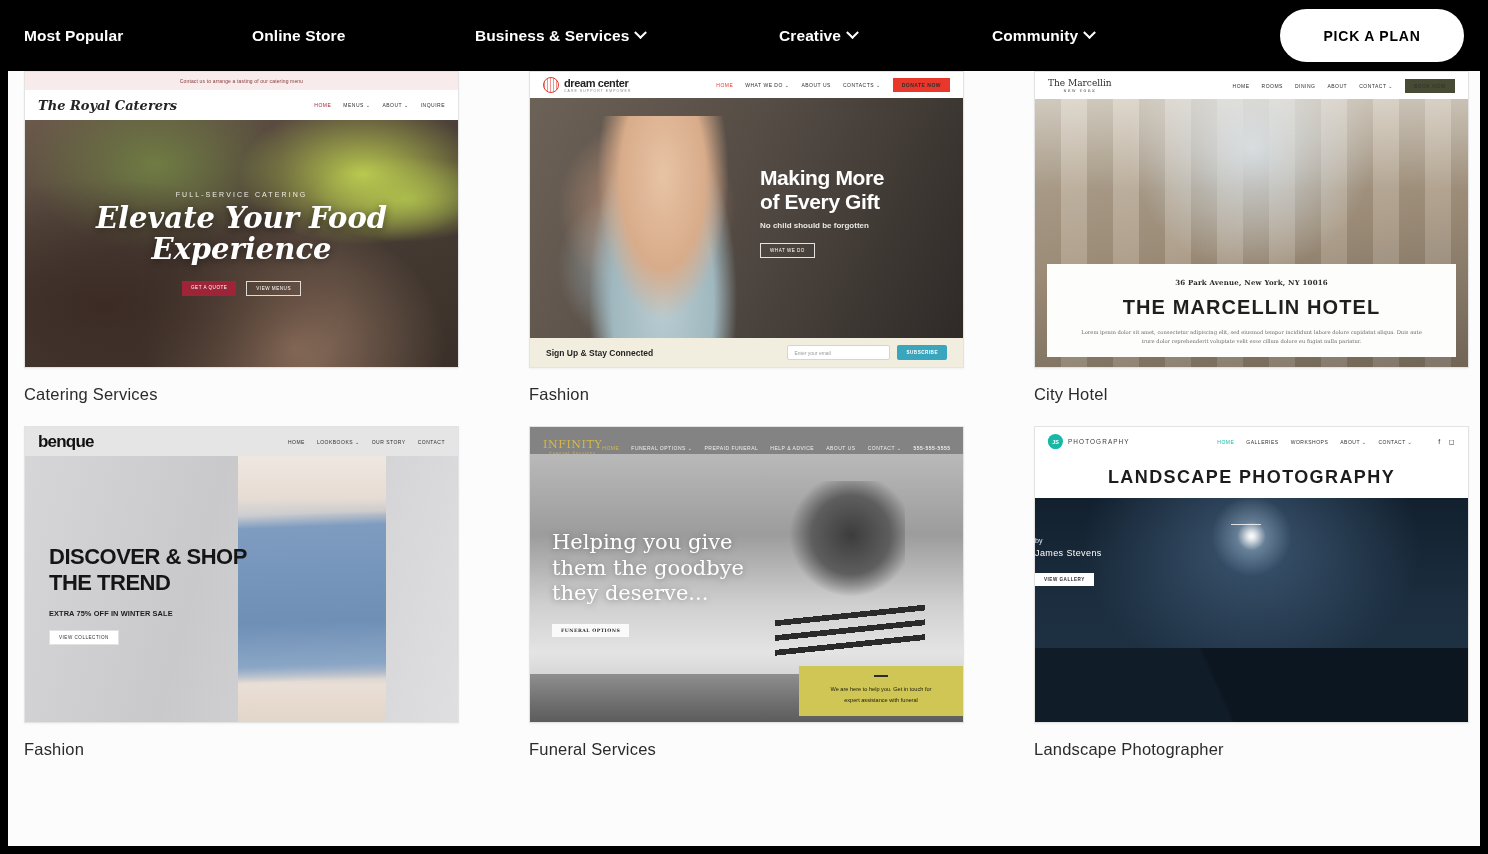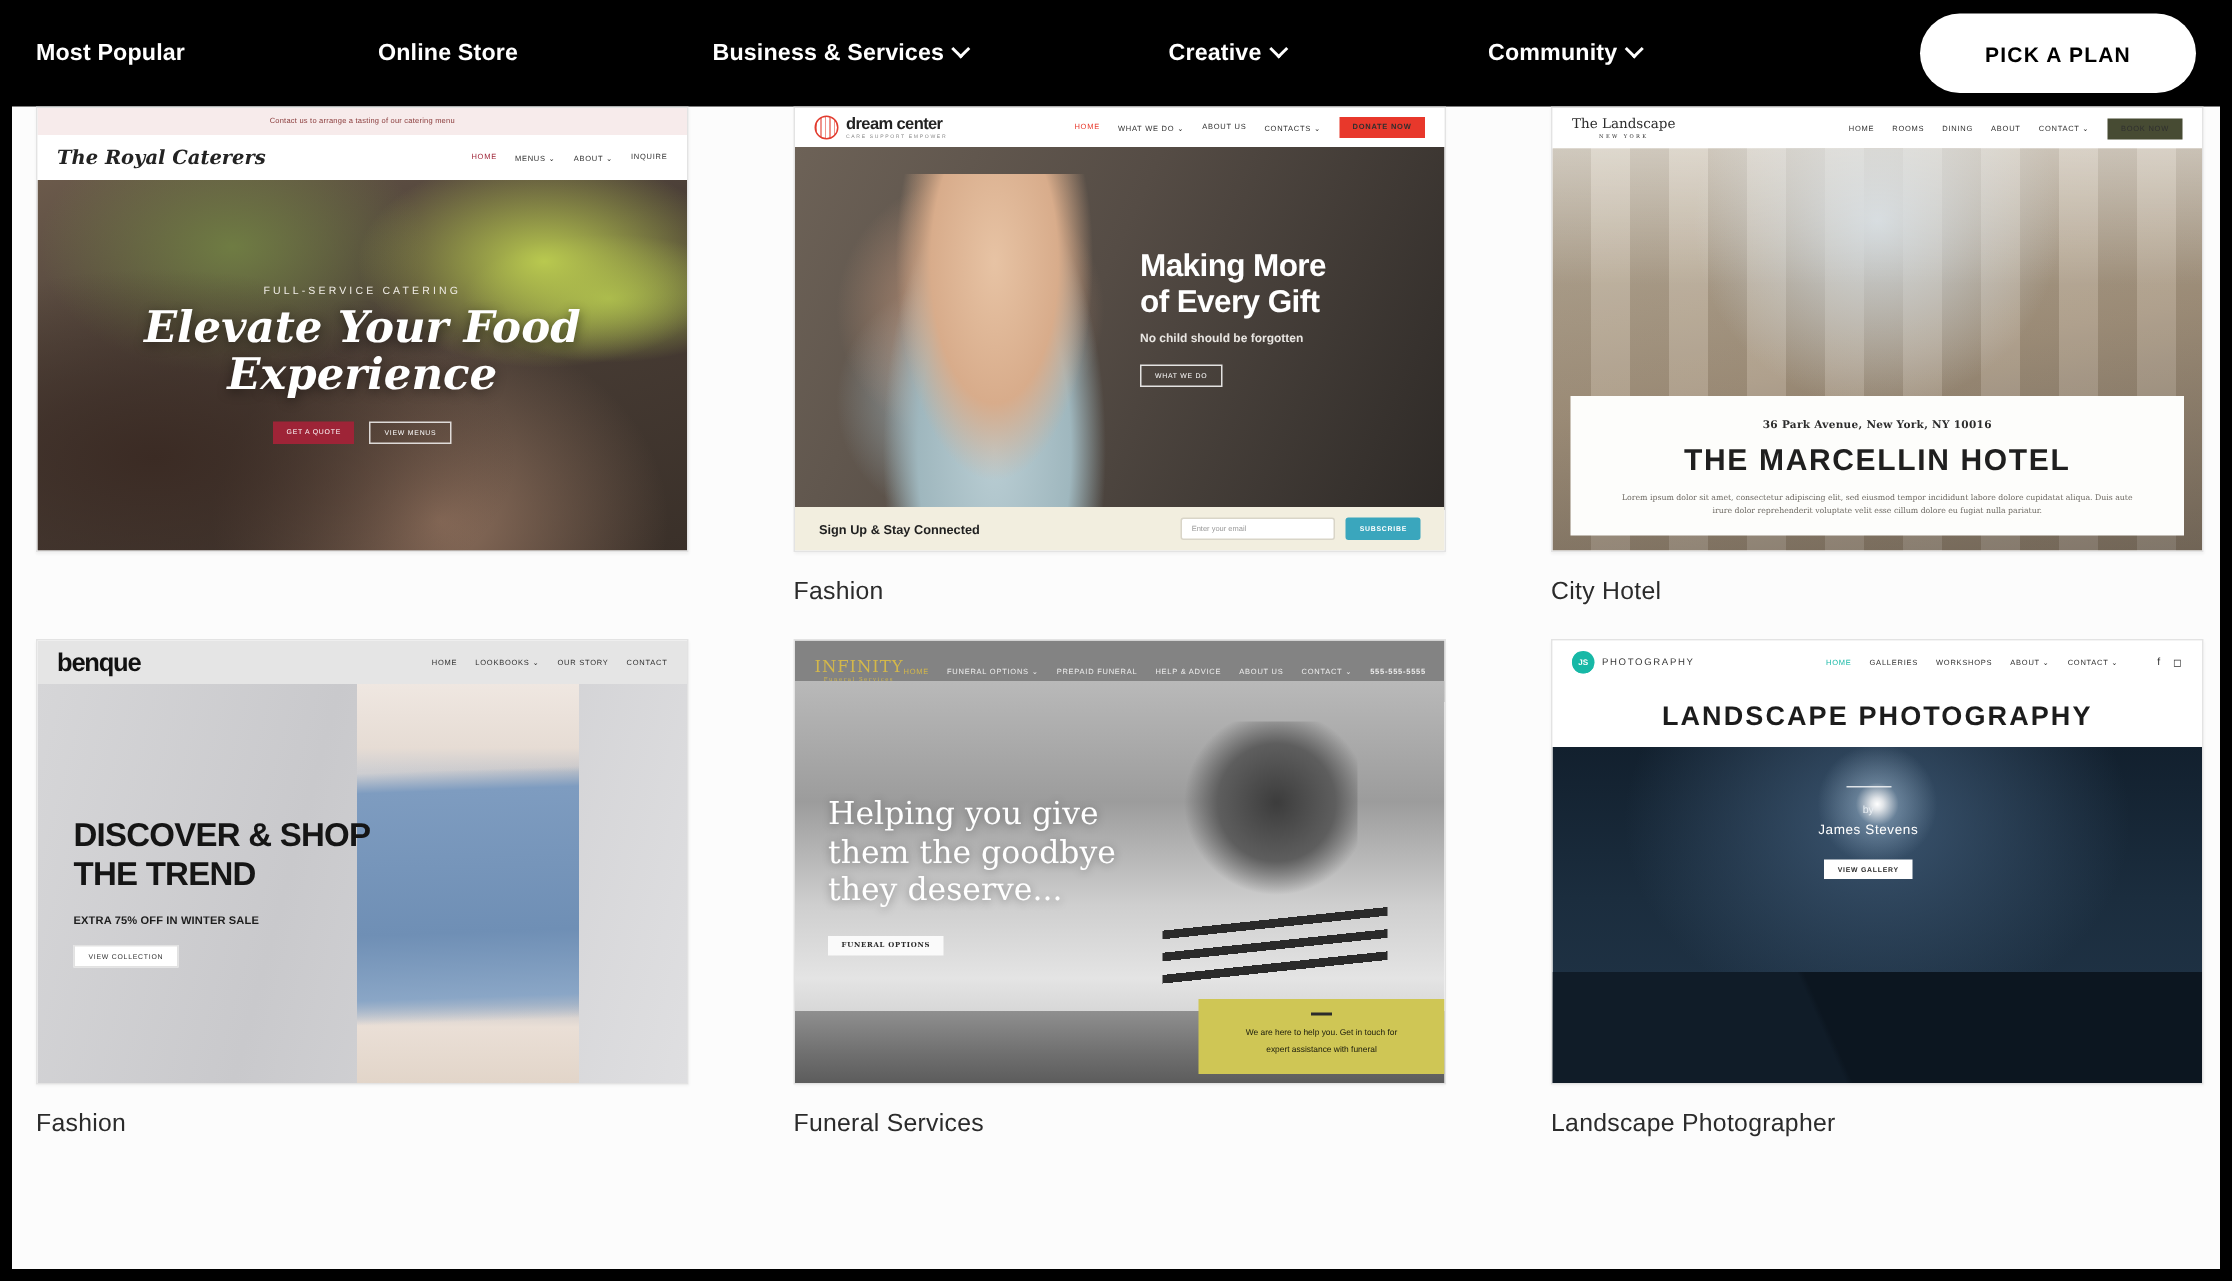--- a/index.html
+++ b/index.html
@@ -273,21 +273,21 @@
       radial-gradient(ellipse at 50% 22%, #3b5570 0%, rgba(59,85,112,0) 55%),
       linear-gradient(180deg, #12202e 0%, #1b2d3e 45%, #22364a 100%);
   }
   .c6-peaks {
     position: absolute; left: 0; right: 0; bottom: 0; height: 74px;
     background:
       linear-gradient(66deg, transparent 42%, #0c1620 43%),
       linear-gradient(-62deg, transparent 38%, #101c28 39%),
       linear-gradient(180deg, rgba(16,28,40,0) 0%, #0b141d 100%);
   }
-  .c6-txt { position: absolute; left: 0; right: 12px; top: 26px; text-align: center; }
+  .c6-txt { position: absolute; left: 0; right: 12px; top: 26px; text-align: left; }
   .c6-dash { width: 30px; height: 1px; background: rgba(255,255,255,.8); margin: 0 auto 12px; }
   .c6-by { font-size: 7px; color: #e8eef3; }
   .c6-name { font-size: 9px; color: #fff; margin-top: 4px; letter-spacing: .4px; }
   .c6-cta { display: inline-block; margin-top: 15px; background: #fff; color: #2a2a2a; font-weight: 700; }
   .c6-social { display: flex; gap: 8px; margin-left: 14px; align-items: center; }
   .c6-social span { font-size: 7px; color: #333; }
 </style>
 </head>
 <body>
 
@@ -343,20 +343,21 @@
             <div>Elevate Your Food</div>
             <div>Experience</div>
           </div>
           <div class="c1-btns">
             <span class="sbtn c1-b1">GET A QUOTE</span>
             <span class="sbtn c1-b2">VIEW MENUS</span>
           </div>
         </div>
       </div>
     </div>
+    <div class="caption">Catering Services</div>
   </div>
 
   <div class="card">
     <div class="thumb">
       <div class="site">
         <div class="shead c2-head">
           <div class="c2-mark"></div>
           <div>
             <div class="c2-logo">dream center</div>
             <div class="c2-tag">CARE SUPPORT EMPOWER</div>
@@ -388,21 +389,21 @@
       </div>
     </div>
     <div class="caption">Fashion</div>
   </div>
 
   <div class="card">
     <div class="thumb">
       <div class="site">
         <div class="shead c3-head">
           <div class="c3-logo">
-            <span>The Landscape</span>
+            <span>The Marcellin</span>
             <small>NEW YORK</small>
           </div>
           <div class="snav">
             <span>HOME</span>
             <span>ROOMS</span>
             <span>DINING</span>
             <span>ABOUT</span>
             <span>CONTACT ⌄</span>
             <span class="sbtn c3-book">BOOK NOW</span>
           </div>

